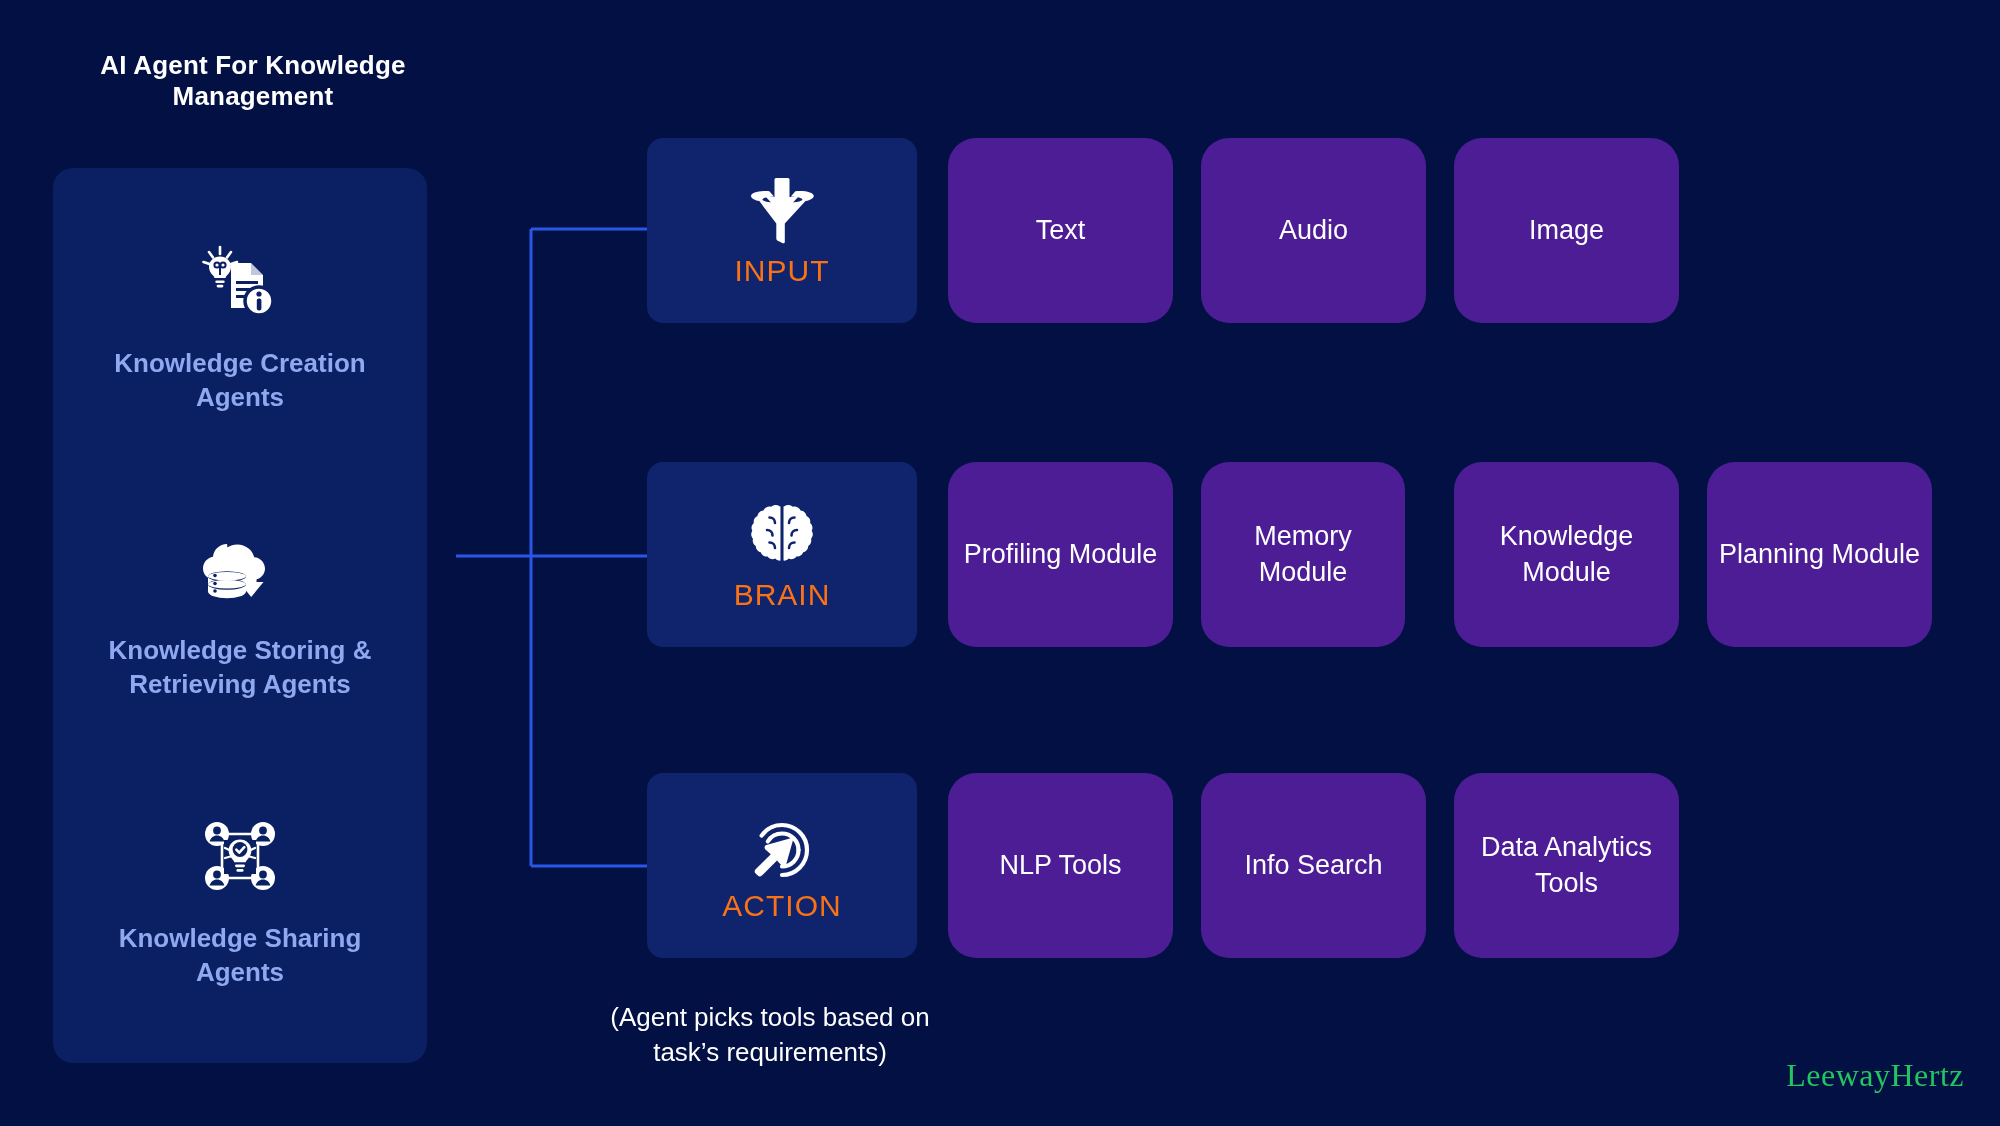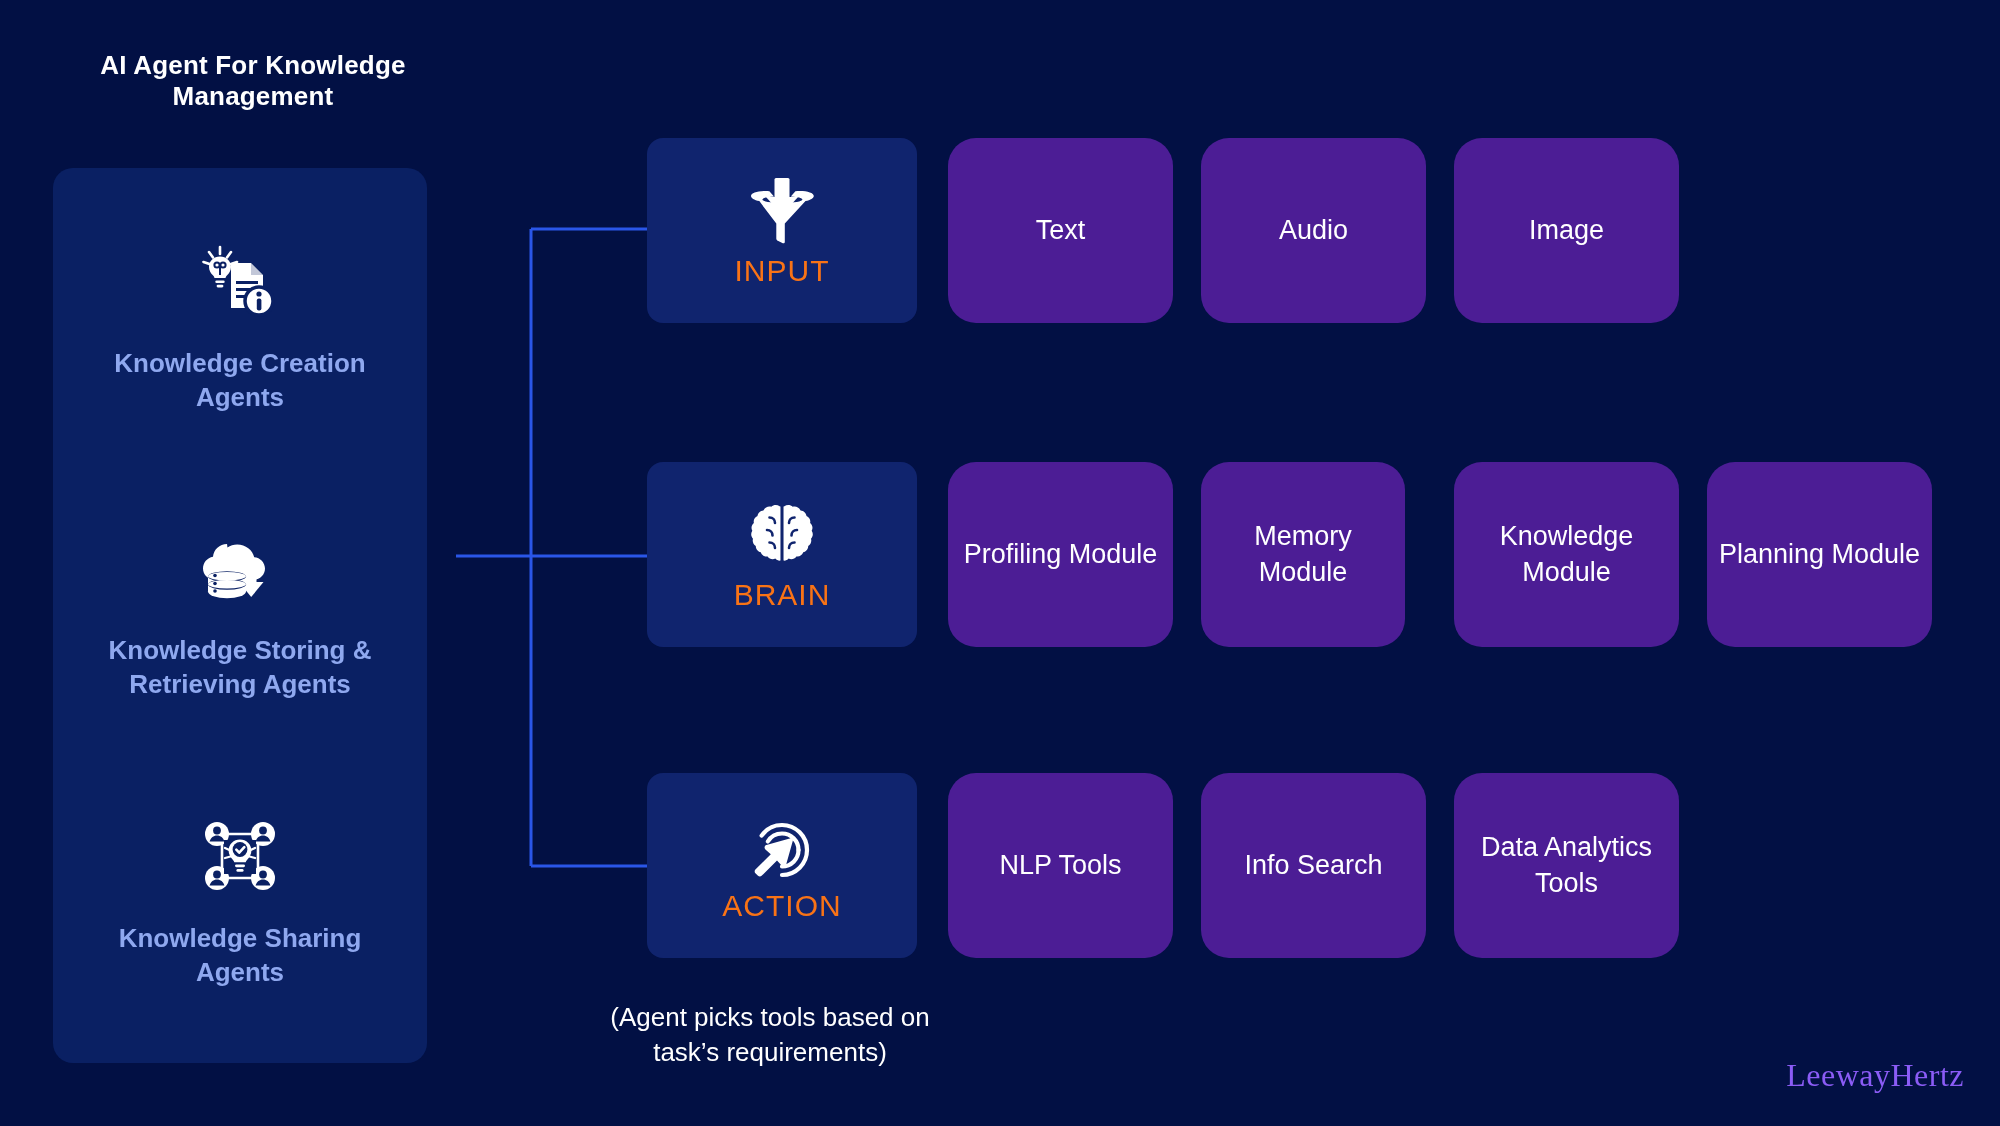--- a/index.html
+++ b/index.html
@@ -138,21 +138,21 @@
     color: #ffffff;
     font-size: 26px;
     line-height: 1.33;
   }
 
   
   #watermark {
     position: absolute;
     right: 36px;
     bottom: 32px;
-    color: #8b5cf6;
+    color: #22c55e;
     font-family: "Liberation Serif", serif;
     font-size: 32px;
     letter-spacing: 0.5px;
   }
 </style>
 </head>
 <body>
 
 <div id="canvas">
 

